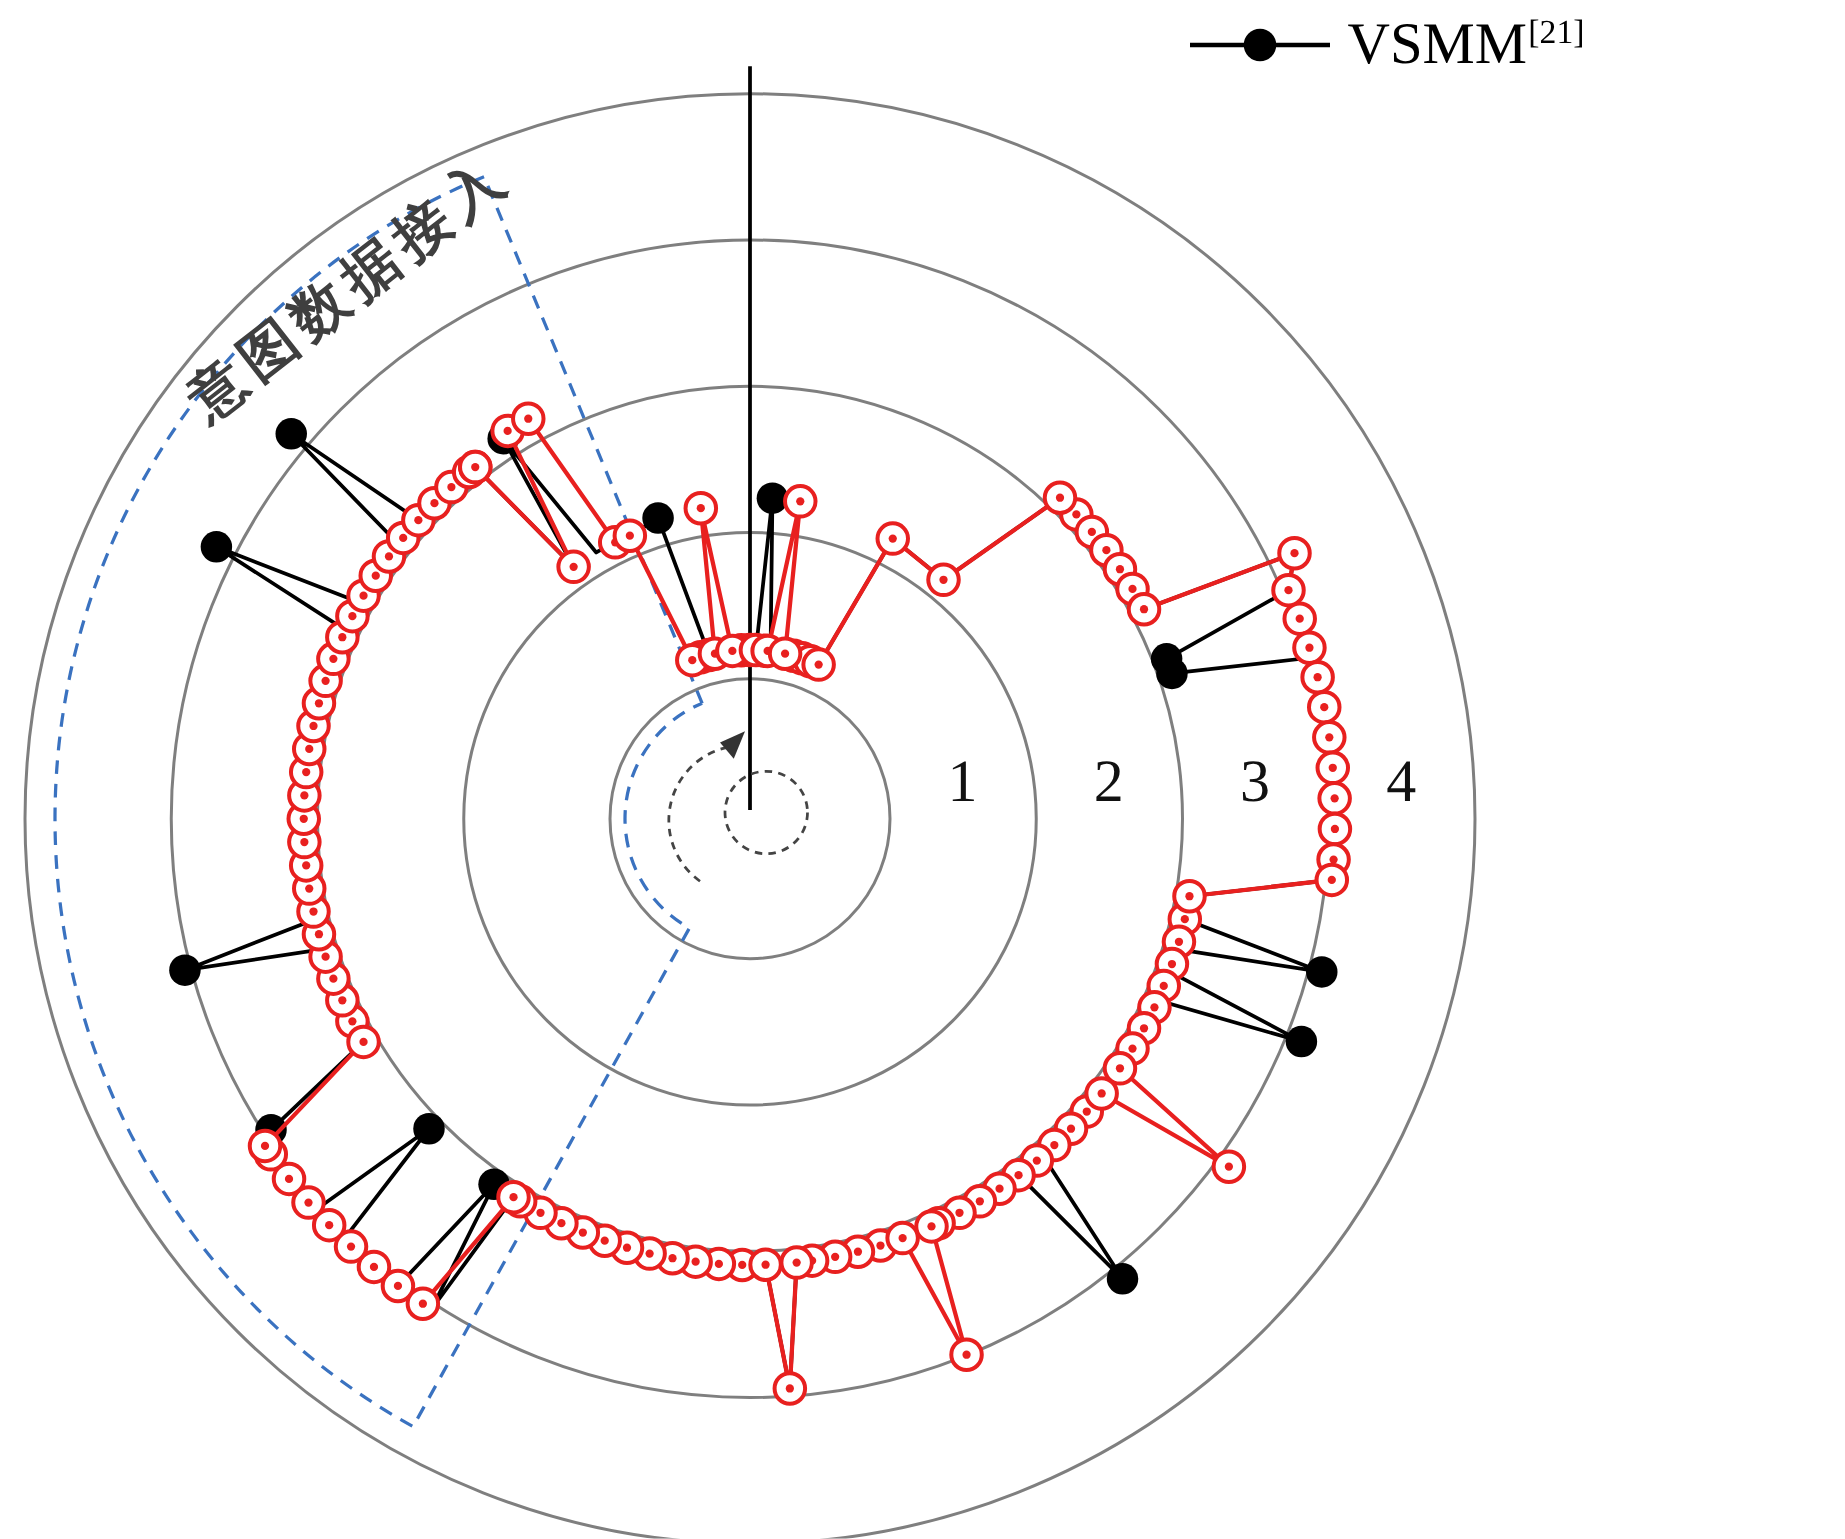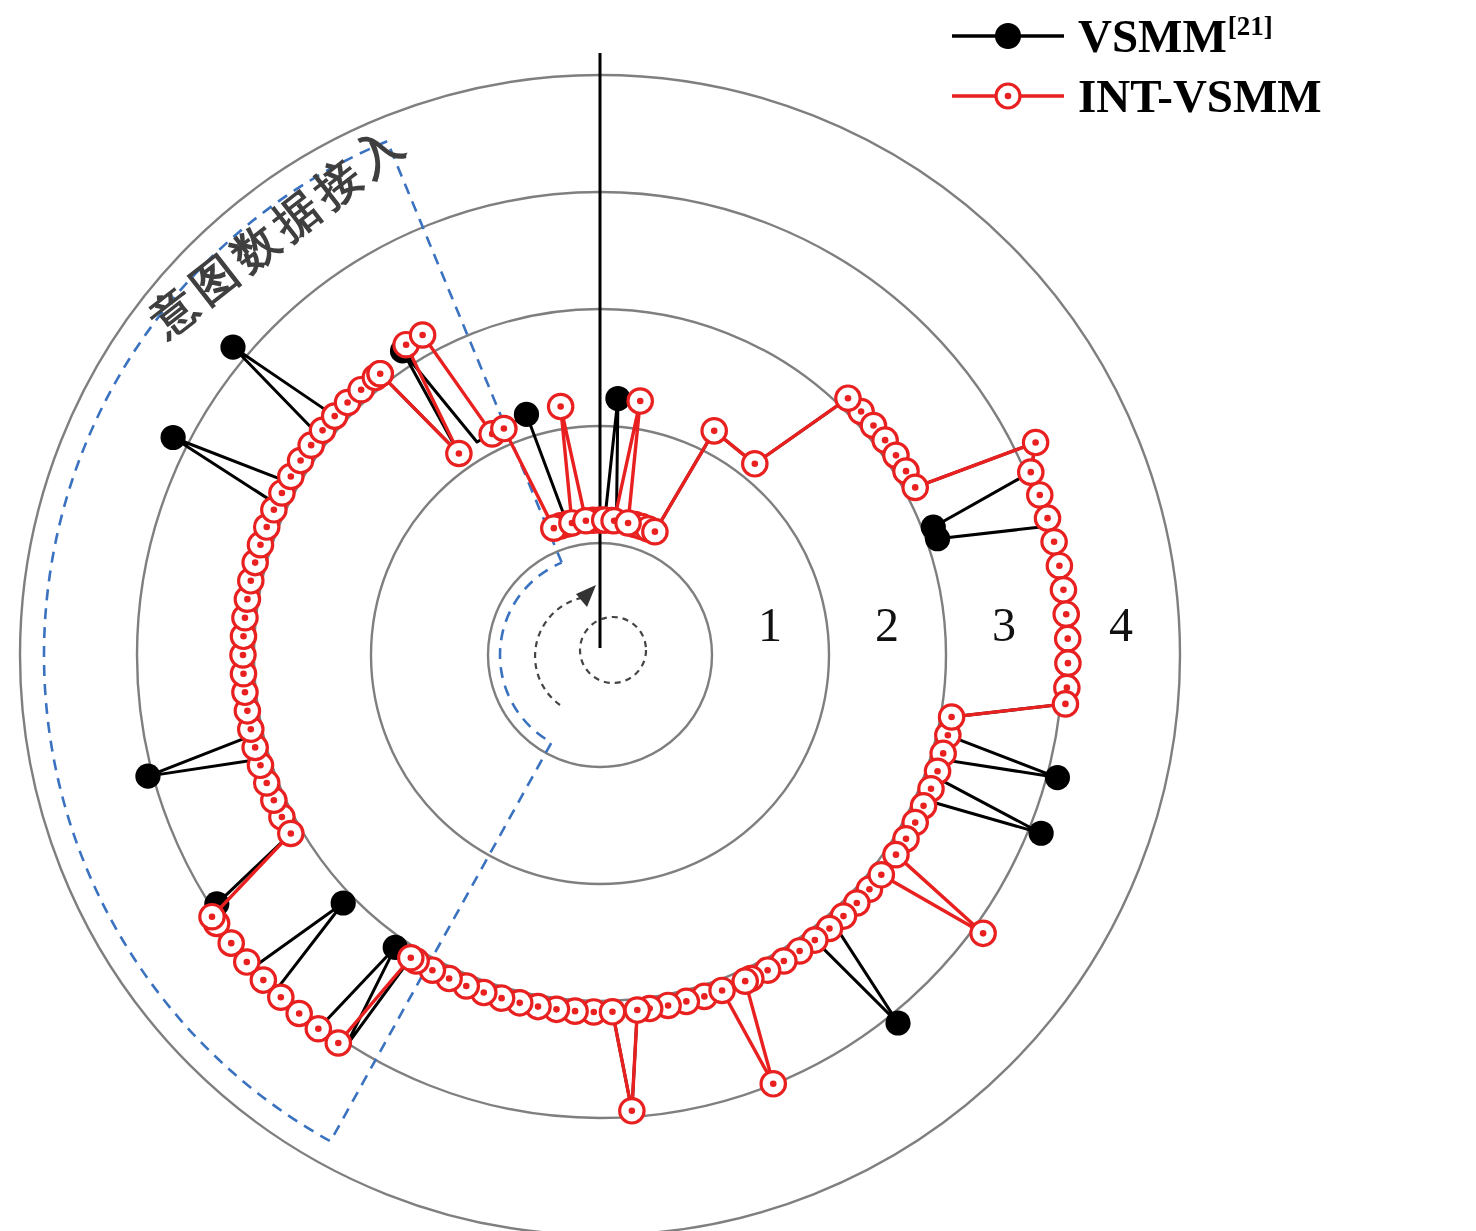--- a/index.html
+++ b/index.html
@@ -1,21 +1,21 @@
 <!DOCTYPE html>
 <html><head>
 <meta charset="utf-8">
 <style>
   html,body{margin:0;padding:0;background:#fff;}
   .stage{position:relative;width:1476px;height:1231px;background:#ffffff;overflow:hidden;
          font-family:"Liberation Serif",serif;}
   #chart{position:absolute;left:0;top:0;}
   .legend{position:absolute;left:948px;top:6px;}
   .legend-row{display:flex;align-items:center;gap:10px;height:60px;}
-  .legend-label{font-size:47px;color:#000;line-height:1;white-space:nowrap;font-weight:bold;}
+  .legend-label{font-size:47px;color:#000;line-height:1;white-space:nowrap;}
   sup.cite{font-size:27px;vertical-align:super;margin-left:1px;}
   .annotation{position:absolute;left:156px;top:296px;transform:rotate(-38deg);
       transform-origin:0 50%;font-family:"Liberation Sans",sans-serif;font-weight:bold;
       font-size:45px;letter-spacing:7px;color:#3f3f3f;white-space:nowrap;}
 </style>
 </head>
 <body>
 
 <div class="stage">
 
@@ -312,23 +312,15 @@
   <div class="annotation">意图数据接入</div>
 
   <div class="legend">
     <div class="legend-row">
       <svg width="120" height="44">
         <line id="sw1-line" x1="4" y1="22" x2="116" y2="22" stroke-width="3.6" stroke="#000000"></line>
         <circle id="sw1-dot" cx="60" cy="22" r="13" fill="#000000"></circle>
       </svg>
       <span class="legend-label"><span>VSMM</span><sup class="cite">[21]</sup></span>
     </div>
-    <div class="legend-row">
-      <svg width="120" height="44">
-        <line id="sw2-line" x1="4" y1="22" x2="116" y2="22" stroke-width="3.4" stroke="#e8201f"></line>
-        <circle id="sw2-ring" cx="60" cy="22" r="12" fill="#ffffff" stroke-width="3.2" stroke="#e8201f"></circle>
-        <circle id="sw2-dot" cx="60" cy="22" r="3.3" fill="#e8201f"></circle>
-      </svg>
-      <span class="legend-label"><span>INT-VSMM</span><sup class="cite"></sup></span>
-    </div>
   </div>
 
 </div>
 
 </body></html>

